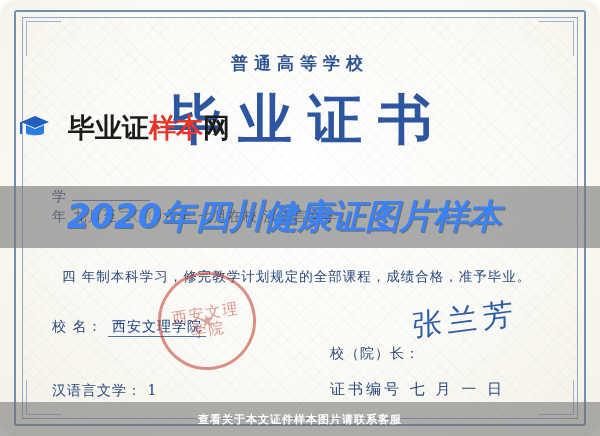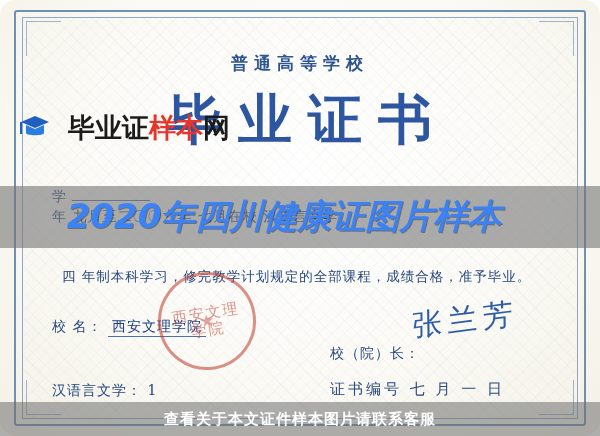--- a/index.html
+++ b/index.html
@@ -211,21 +211,21 @@
     background: rgba(110,110,110,0.55);
   }
   .footer-text {
     position: absolute;
     left: 0; bottom: 0;
     width: 600px; height: 34px;
     display: flex;
     align-items: center;
     justify-content: center;
     font-family: "DejaVu Sans", sans-serif;
-    font-size: 15px;
+    font-size: 11px;
     font-weight: 700;
     color: #ffffff;
     letter-spacing: 1px;
     white-space: nowrap;
   }
 </style>
 </head>
 <body>
 
 <div id="stage">

